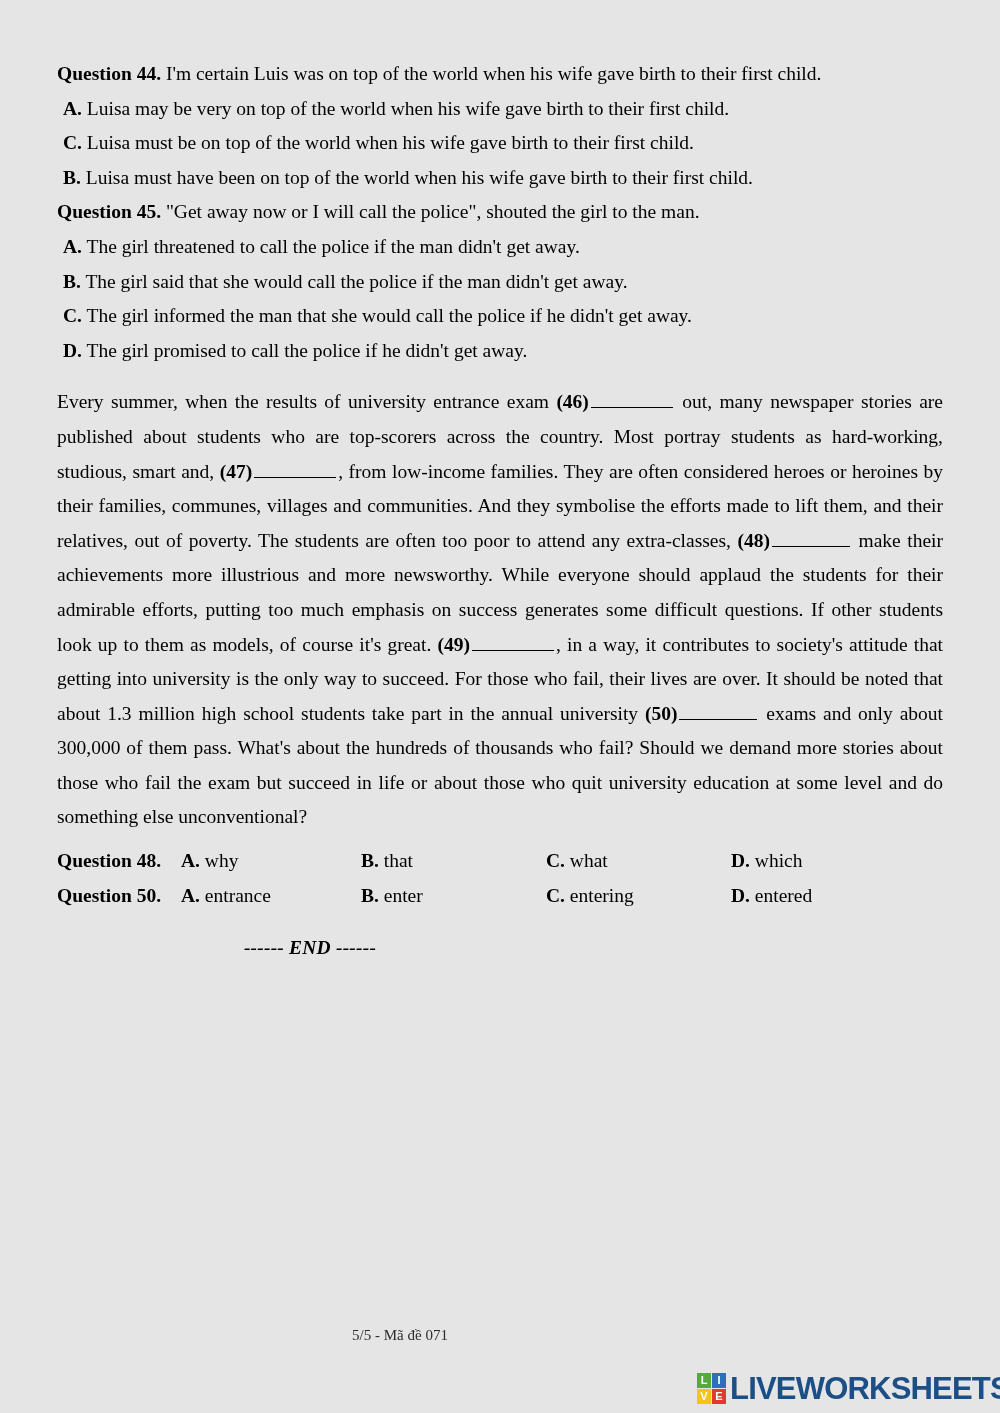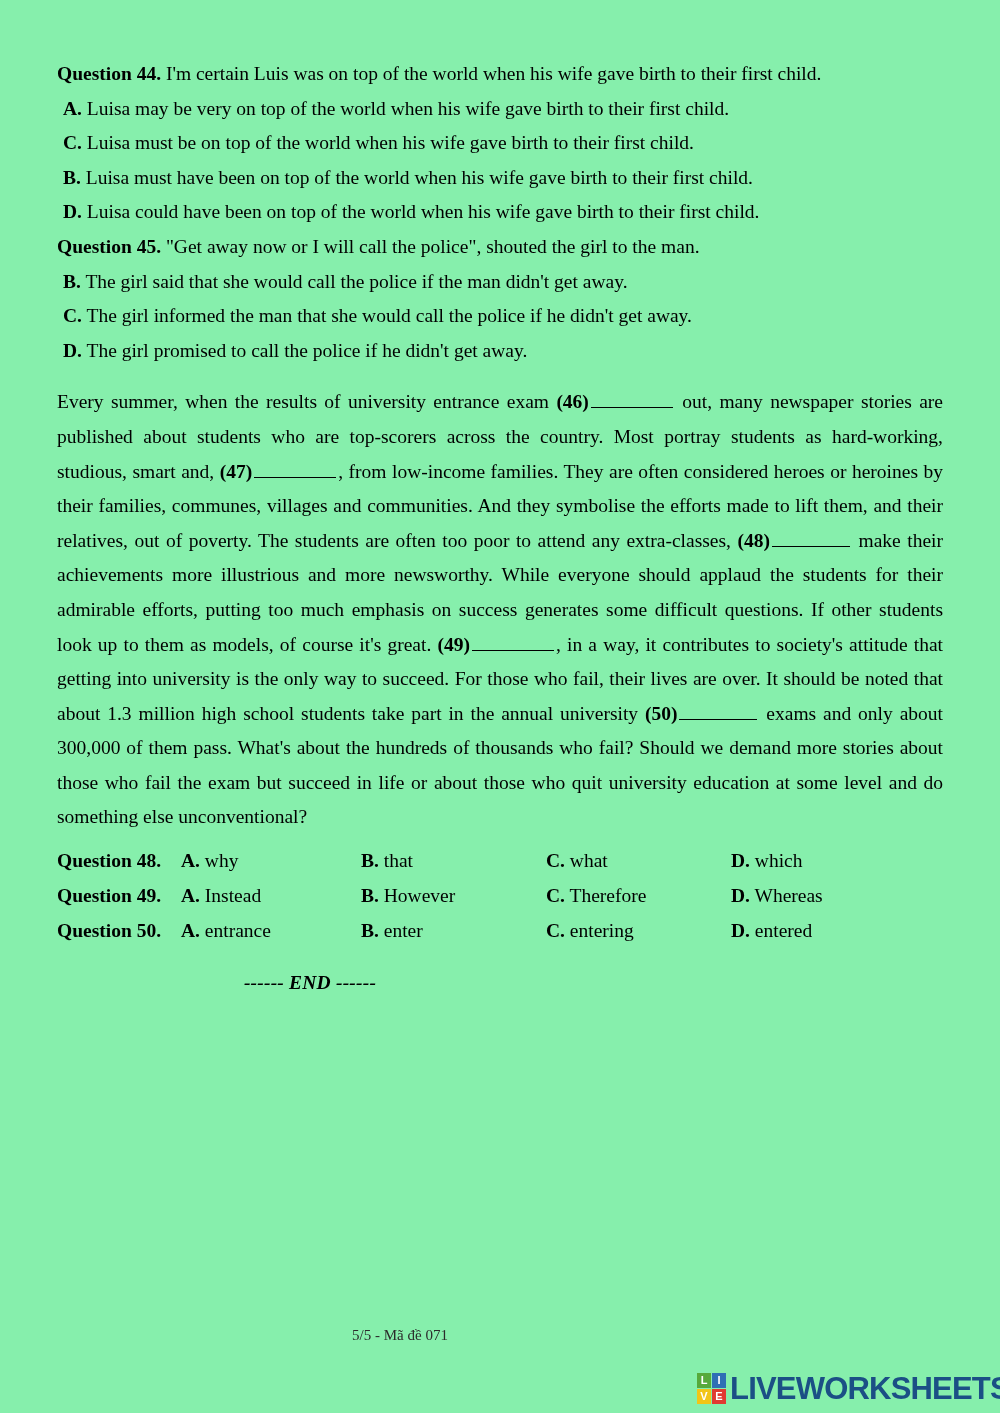--- a/index.html
+++ b/index.html
@@ -14,21 +14,21 @@
     font-family: "Liberation Serif", "DejaVu Serif", serif;
     color: #000000;
     overflow: hidden;
   }
 
   .page {
     position: absolute;
     left: 0; top: 0;
     width: 1000px;
     height: 1413px;
-    background: #86efac;
+    background: #e5e5e5;
   }
 
   .content {
     position: absolute;
     left: 57px;
     top: 57px;
     width: 886px;
   }
 
   
@@ -184,26 +184,26 @@
     </div>
     <div class="opt-line">
       <span class="opt-letter">A.</span><span> Luisa may be very on top of the world when his wife gave birth to their first child.</span>
     </div>
     <div class="opt-line">
       <span class="opt-letter">C.</span><span> Luisa must be on top of the world when his wife gave birth to their first child.</span>
     </div>
     <div class="opt-line">
       <span class="opt-letter">B.</span><span> Luisa must have been on top of the world when his wife gave birth to their first child.</span>
     </div>
-    <div class="opt-line">
-      <span class="opt-letter">D.</span><span> Luisa could have been on top of the world when his wife gave birth to their first child.</span>
-    </div>
 
     <div class="q-line">
       <span class="q-label">Question 45.</span><span> "Get away now or I will call the police", shouted the girl to the man.</span>
+    </div>
+    <div class="opt-line">
+      <span class="opt-letter">A.</span><span> The girl threatened to call the police if the man didn't get away.</span>
     </div>
     <div class="opt-line">
       <span class="opt-letter">B.</span><span> The girl said that she would call the police if the man didn't get away.</span>
     </div>
     <div class="opt-line">
       <span class="opt-letter">C.</span><span> The girl informed the man that she would call the police if he didn't get away.</span>
     </div>
     <div class="opt-line">
       <span class="opt-letter">D.</span><span> The girl promised to call the police if he didn't get away.</span>
     </div>
@@ -214,27 +214,20 @@
     <table class="ans-table">
       <tbody>
         <tr>
           <td class="col-q"><span class="ans-q">Question 48.</span></td>
           <td class="col-a"><span class="ans-letter">A.</span><span> why</span></td>
           <td class="col-b"><span class="ans-letter">B.</span><span> that</span></td>
           <td class="col-c"><span class="ans-letter">C.</span><span> what</span></td>
           <td class="col-d"><span class="ans-letter">D.</span><span> which</span></td>
         </tr>
         <tr>
-          <td class="col-q"><span class="ans-q">Question 49.</span></td>
-          <td class="col-a"><span class="ans-letter">A.</span><span> Instead</span></td>
-          <td class="col-b"><span class="ans-letter">B.</span><span> However</span></td>
-          <td class="col-c"><span class="ans-letter">C.</span><span> Therefore</span></td>
-          <td class="col-d"><span class="ans-letter">D.</span><span> Whereas</span></td>
-        </tr>
-        <tr>
           <td class="col-q"><span class="ans-q">Question 50.</span></td>
           <td class="col-a"><span class="ans-letter">A.</span><span> entrance</span></td>
           <td class="col-b"><span class="ans-letter">B.</span><span> enter</span></td>
           <td class="col-c"><span class="ans-letter">C.</span><span> entering</span></td>
           <td class="col-d"><span class="ans-letter">D.</span><span> entered</span></td>
         </tr>
       </tbody>
     </table>
 
     <div class="end-marker">------ END ------</div>

